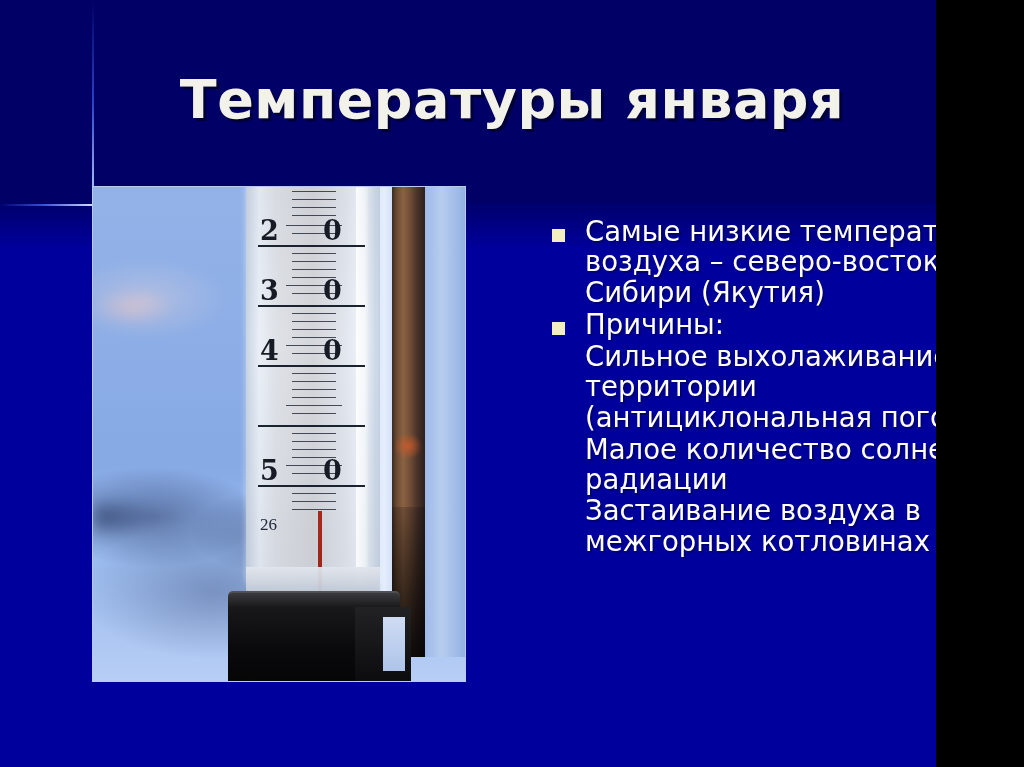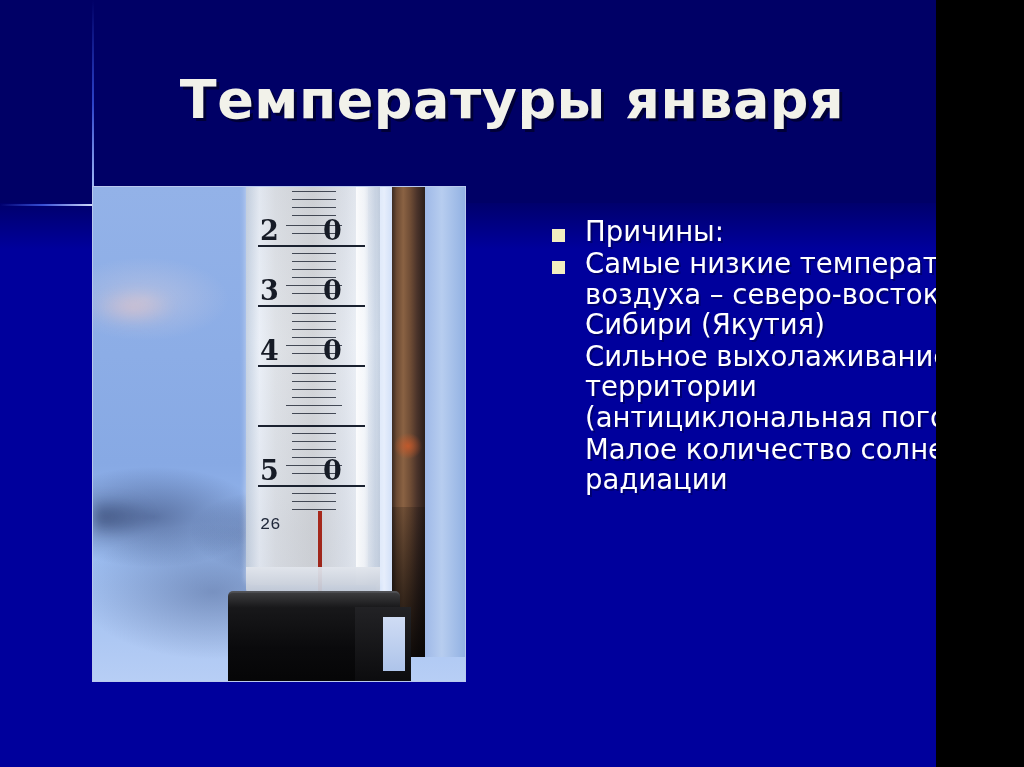--- a/index.html
+++ b/index.html
@@ -186,21 +186,21 @@
     background: #1b2230;
   }
   .tick {
     position: absolute;
     height: 1px;
     background: rgba(26,32,46,0.78);
   }
   .small26 {
     position: absolute;
     left: 14px; top: 334px;
-    font-family: Liberation Mono, monospace;
+    font-family: Liberation Serif, serif;
     font-size: 17px;
     color: #20283a;
   }
   
   .mercury {
     position: absolute;
     left: 72px; top: 330px;
     width: 4px; height: 136px;
     background: linear-gradient(to bottom, #a8291c, #8e2118);
   }
@@ -361,26 +361,27 @@
     <div class="collar-lip"></div>
     <div class="collar"></div>
     <div class="collar-arm"></div>
     <div class="collar-gap"></div>
   </div>
 
   <div class="body">
 
     <div class="bullet-row">
       <div class="bullet-mark"></div>
+      <div class="bullet-text">Самые низкие температуры воздуха – северо-восток Сибири (Якутия)</div>
+    </div>
+
+    <div class="bullet-row">
+      <div class="bullet-mark"></div>
       <div class="bullet-text">Причины:</div>
     </div>
 
-    <div class="bullet-row">
-      <div class="bullet-mark"></div>
-      <div class="bullet-text">Самые низкие температуры воздуха – северо-восток Сибири (Якутия)</div>
-    </div>
-
     <div class="sub-item tight">Сильное выхолаживание территории (антициклональная погода)</div>
     <div class="sub-item">Малое количество солнечной радиации</div>
+    <div class="sub-item tight">Застаивание воздуха в межгорных котловинах</div>
 
   </div>
 
 </div>
 
 </body></html>

